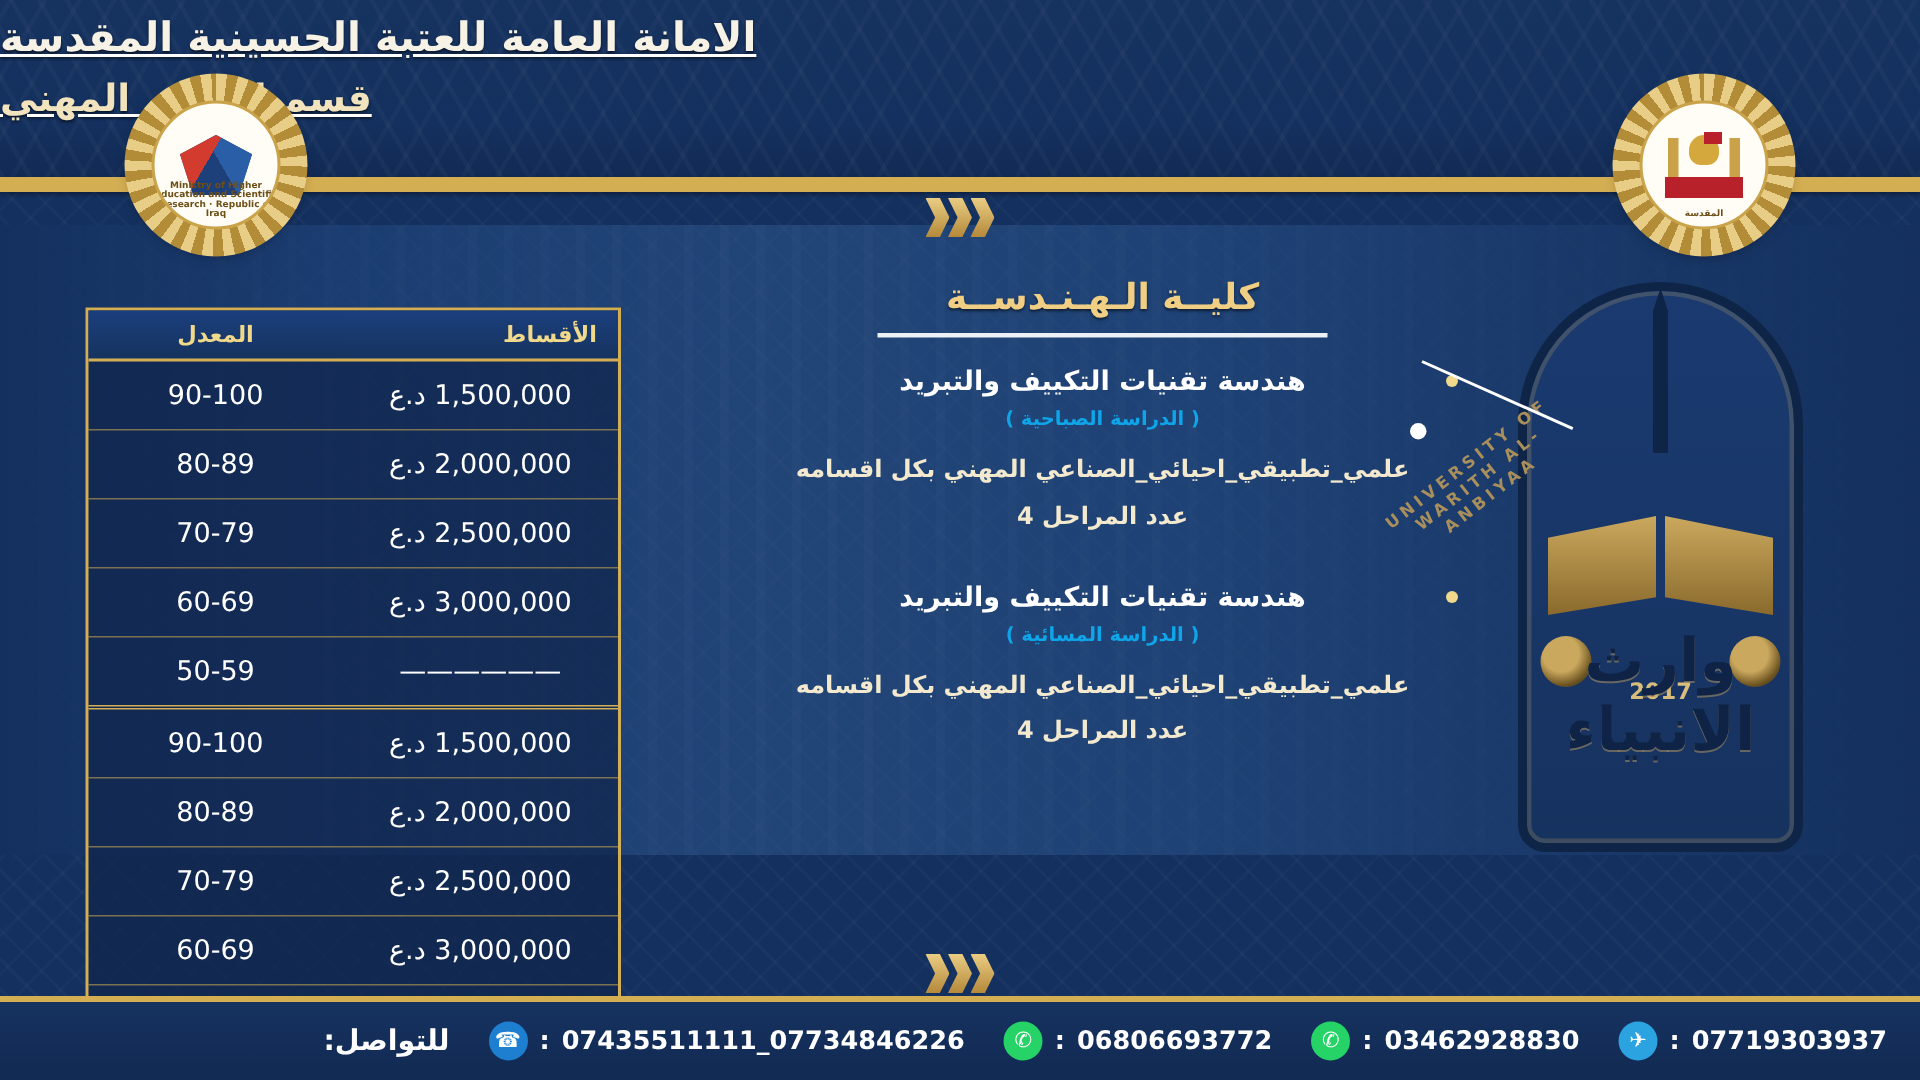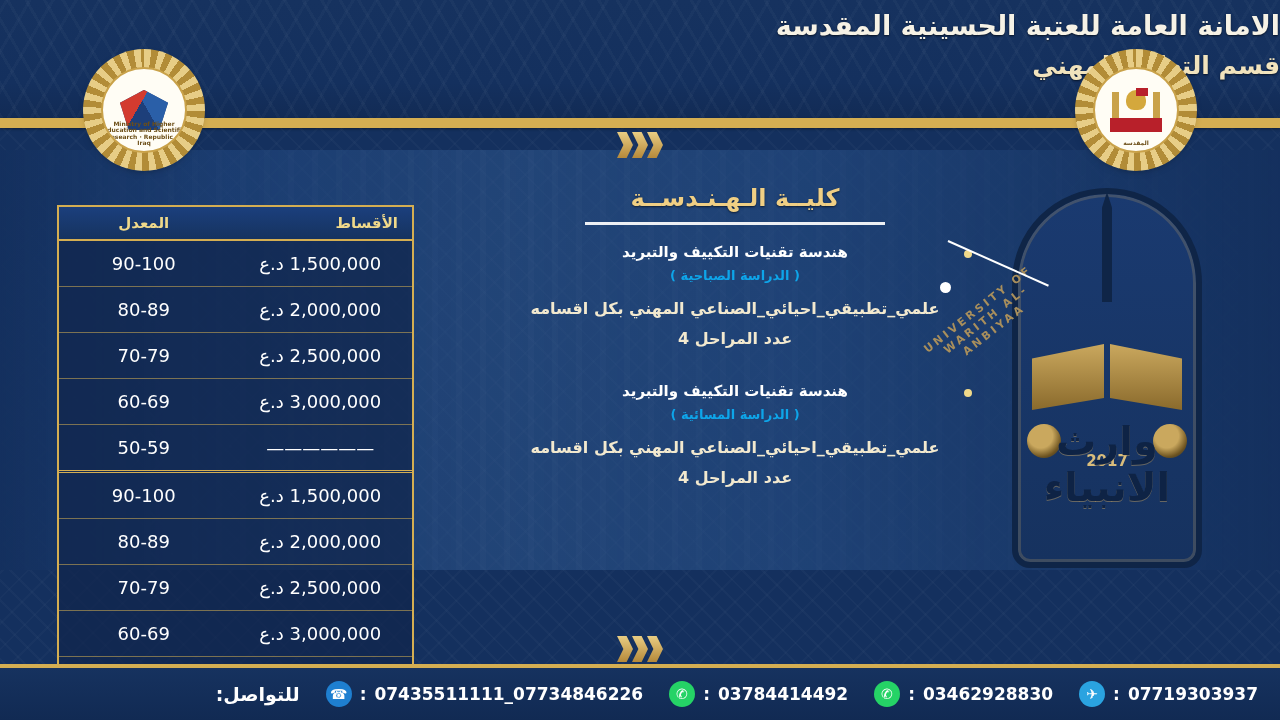--- a/index.html
+++ b/index.html
@@ -54,22 +54,23 @@
       repeating-linear-gradient(-60deg, rgba(255,255,255,0.025) 0 3px, transparent 3px 20px);
   }
   #goldbar {
     position: absolute; top: 118px; left: 0; right: 0; height: 10px;
     background: linear-gradient(180deg,#f3dфа 0%, #e9c86a 0%, #c9a243 45%, #f0d98a 70%, #a87f2b 100%);
     background-color:#d4ae52;
     box-shadow: 0 1px 3px rgba(0,0,0,.4);
   }
   #header-titles {
     position: absolute; top: 8px; left: 0; right: 0;
-    text-align: right;
+    text-align: left;
     z-index: 4;
+    text-decoration: underline;
   }
   #org-title {
     font-size: 27px; font-weight: bold; letter-spacing: 0px;
     color: #f6f2e6;
     text-shadow: 0 1px 2px rgba(0,0,0,.6);
     line-height: 1.3;
   }
   #dept-title {
     margin-top: 8px;
     font-size: 25px; font-weight: bold;
@@ -191,21 +192,21 @@
     font-size: 24px; font-weight: bold; color: #f0cf84;
     letter-spacing: 1px;
     text-shadow: 0 1px 2px rgba(0,0,0,.55);
   }
   #college-underline {
     margin: 10px auto 0; width: 300px; height: 3px;
     background: #ffffff; opacity: .92;
   }
   .prog { margin-top: 16px; position: relative; }
   .prog-head {
-    font-size: 15px; font-weight: bold; color: #ffffff;
+    font-size: 18px; font-weight: bold; color: #ffffff;
     line-height: 1.5;
   }
   .prog-shift {
     font-size: 13px; font-weight: bold; color: #0ea5e9; margin-top: 4px;
   }
   .prog-detail {
     font-size: 16px; font-weight: bold; color: #f2e9cf; margin-top: 12px; line-height: 1.8;
   }
   .bullet {
     position: absolute; right: -22px; top: 9px;
@@ -469,21 +470,21 @@
       <span>07719303937</span>
     </div>
     <div class="contact">
       <span class="cicon whatsapp">✆</span>
       <span class="csep">:</span>
       <span>03462928830</span>
     </div>
     <div class="contact">
       <span class="cicon whatsapp2">✆</span>
       <span class="csep">:</span>
-      <span>03784414492</span>
+      <span>06806693772</span>
     </div>
     <div class="contact">
       <span class="cicon phone">☎</span>
       <span class="csep">:</span>
       <span>07435511111_07734846226</span>
     </div>
     <div id="footer-label">للتواصل:</div>
   </div>
 </div>
 

